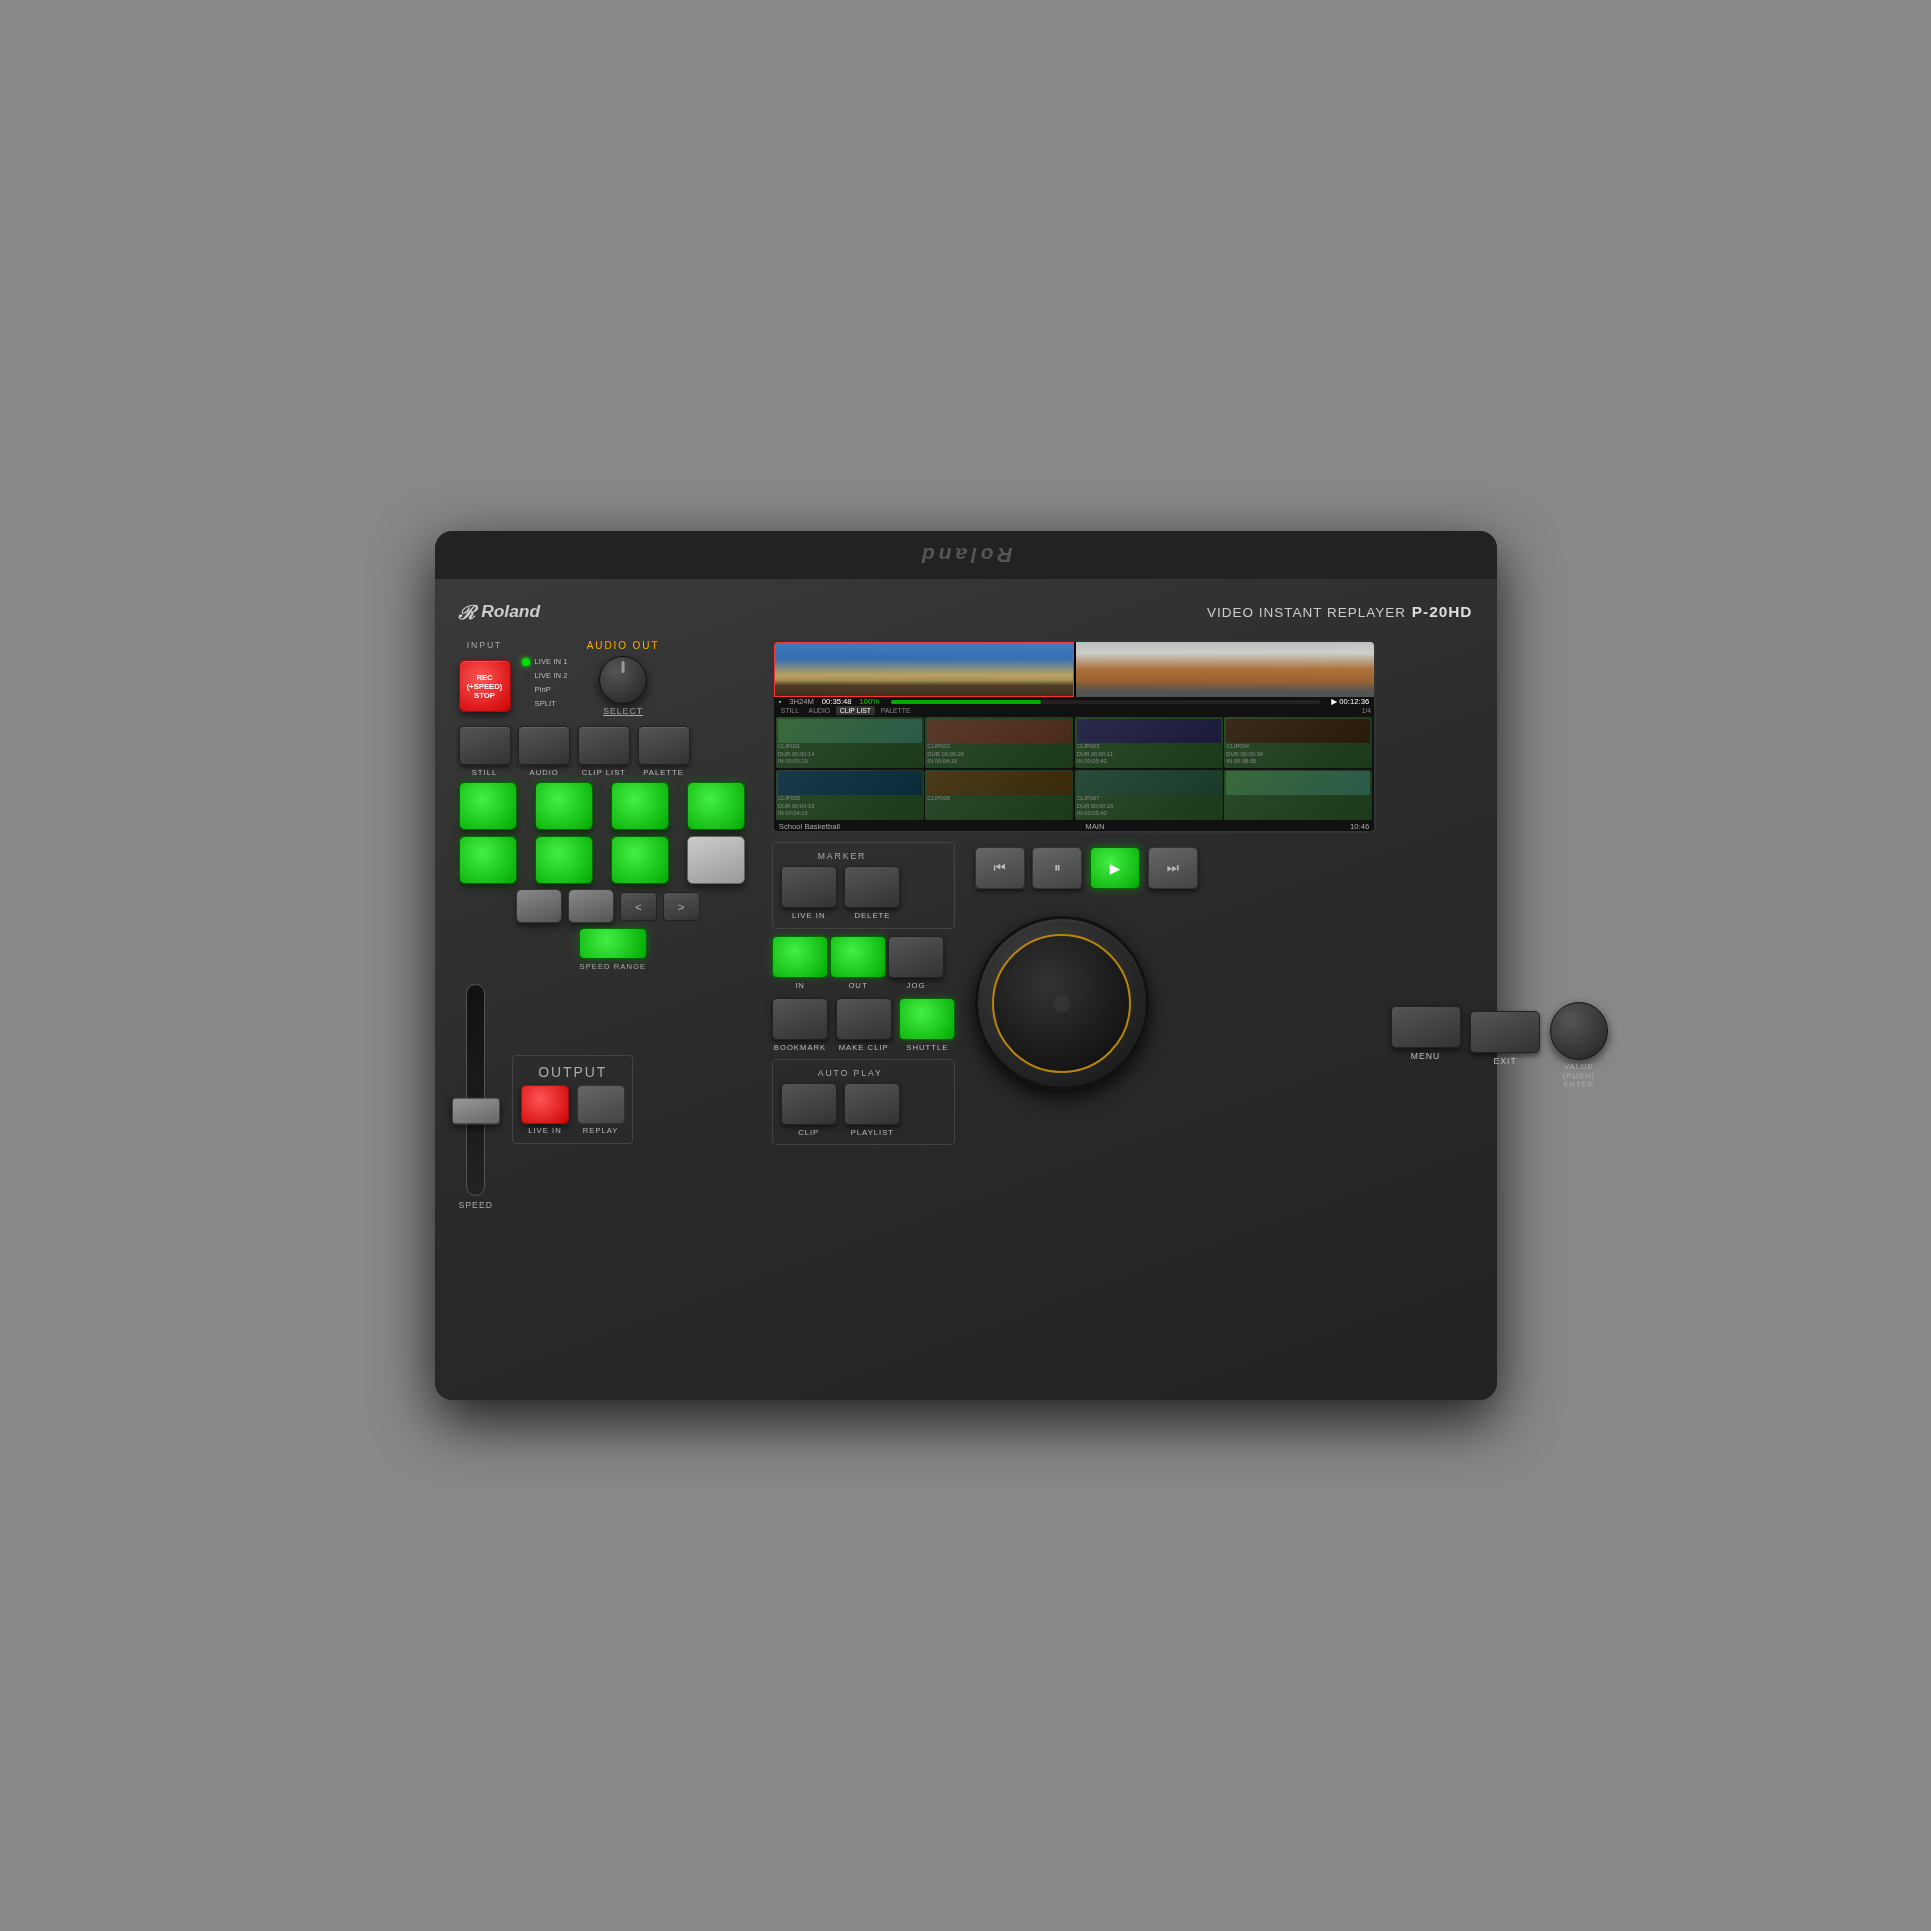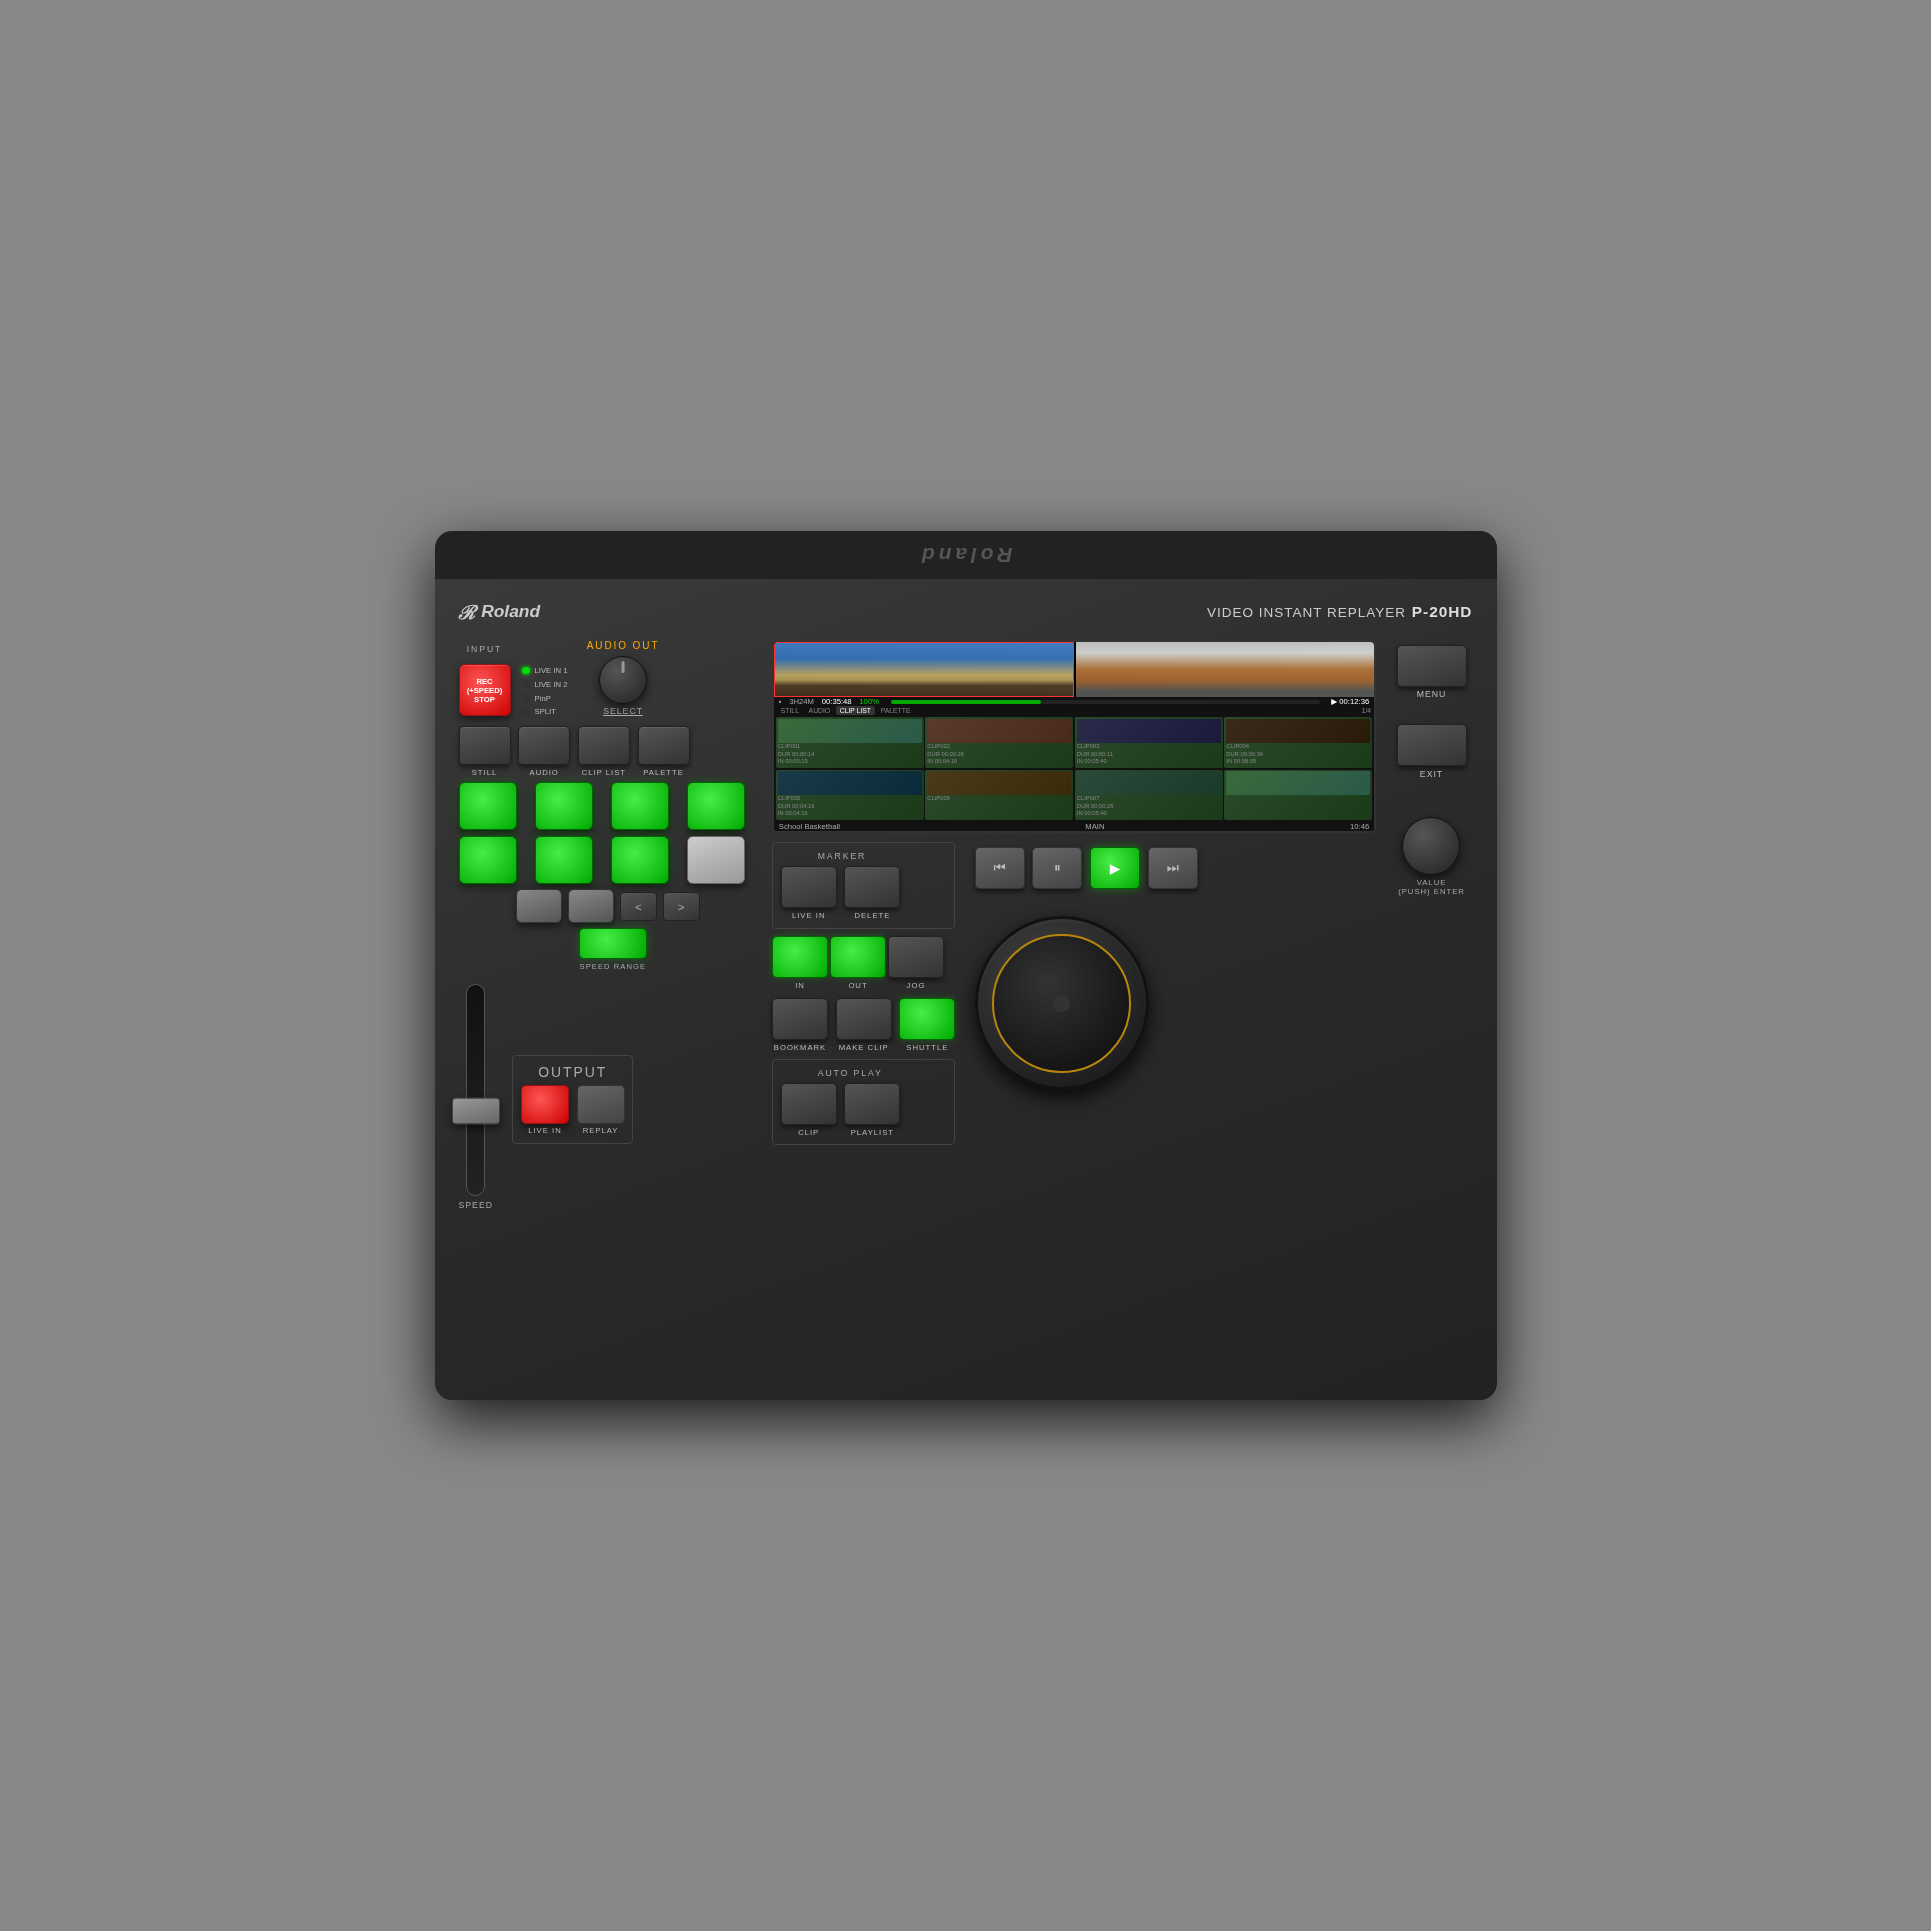--- a/index.html
+++ b/index.html
@@ -631,21 +631,21 @@
     }
 
     .center-col {
       flex: 1;
     }
 
     .right-col {
       width: 82px;
       flex-shrink: 0;
       display: flex;
-      flex-direction: column;
+      flex-direction: row;
       align-items: center;
       gap: 9.7px;
     }
   </style>
 </head>
 <body>
 
 <div class="device-wrapper">
   <div class="device-body">
 
@@ -663,21 +663,21 @@
         <div style="display:flex; gap:5.8px; align-items:baseline;">
           <span class="device-title">VIDEO INSTANT REPLAYER</span>
           <span class="device-model">P-20HD</span>
         </div>
       </div>
 
       <div class="full-layout">
 
         <div class="left-col">
 
-          <div style="display:flex; gap:11.6px; align-items:flex-end; margin-bottom:9.7px;">
+          <div style="display:flex; gap:11.6px; align-items:flex-start; margin-bottom:9.7px;">
 
             <div class="flex-col align-center gap-5">
               <span class="section-label">INPUT</span>
               <div class="rec-button">
                 <span class="rec-text">REC</span>
                 <span class="rec-text">(+SPEED) STOP</span>
               </div>
             </div>
 
             <div class="flex-col gap-5" style="margin-top:17.4px;">

